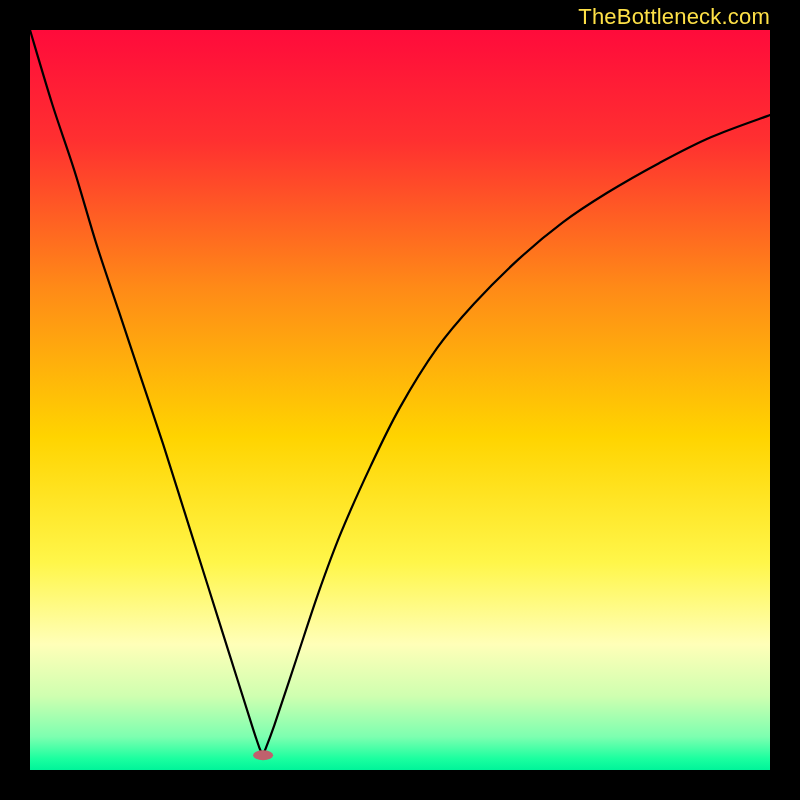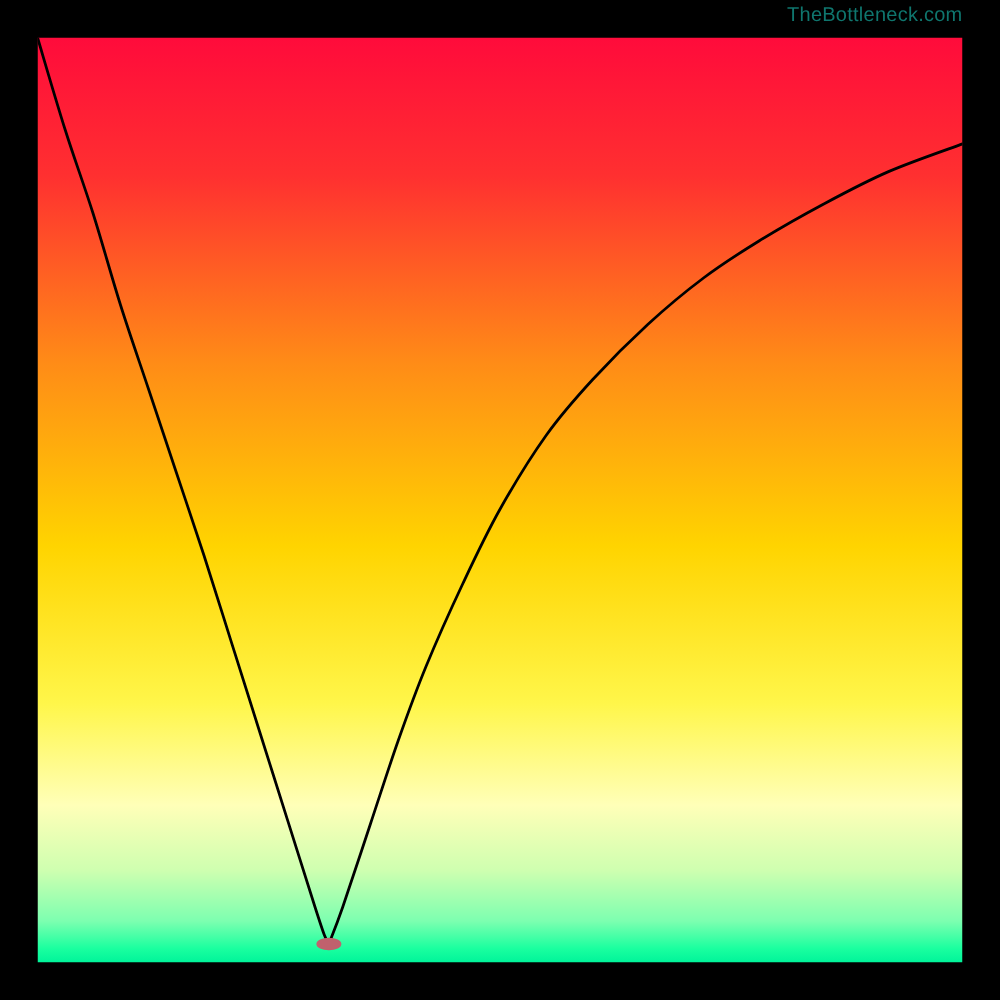--- a/index.html
+++ b/index.html
@@ -24,22 +24,22 @@
     left: 0;
     top: 0;
     width: 740px;
     height: 740px;
     display: block;
   }
   .watermark {
     position: absolute;
     top: 4px;
     right: 30px;
-    color: #0f766e;
-    font-size: 16px;
+    color: #fde047;
+    font-size: 22px;
     font-weight: 500;
     letter-spacing: 0.2px;
     user-select: none;
   }
 </style>
 </head>
 <body>
 
 <div class="watermark">TheBottleneck.com</div>
 

